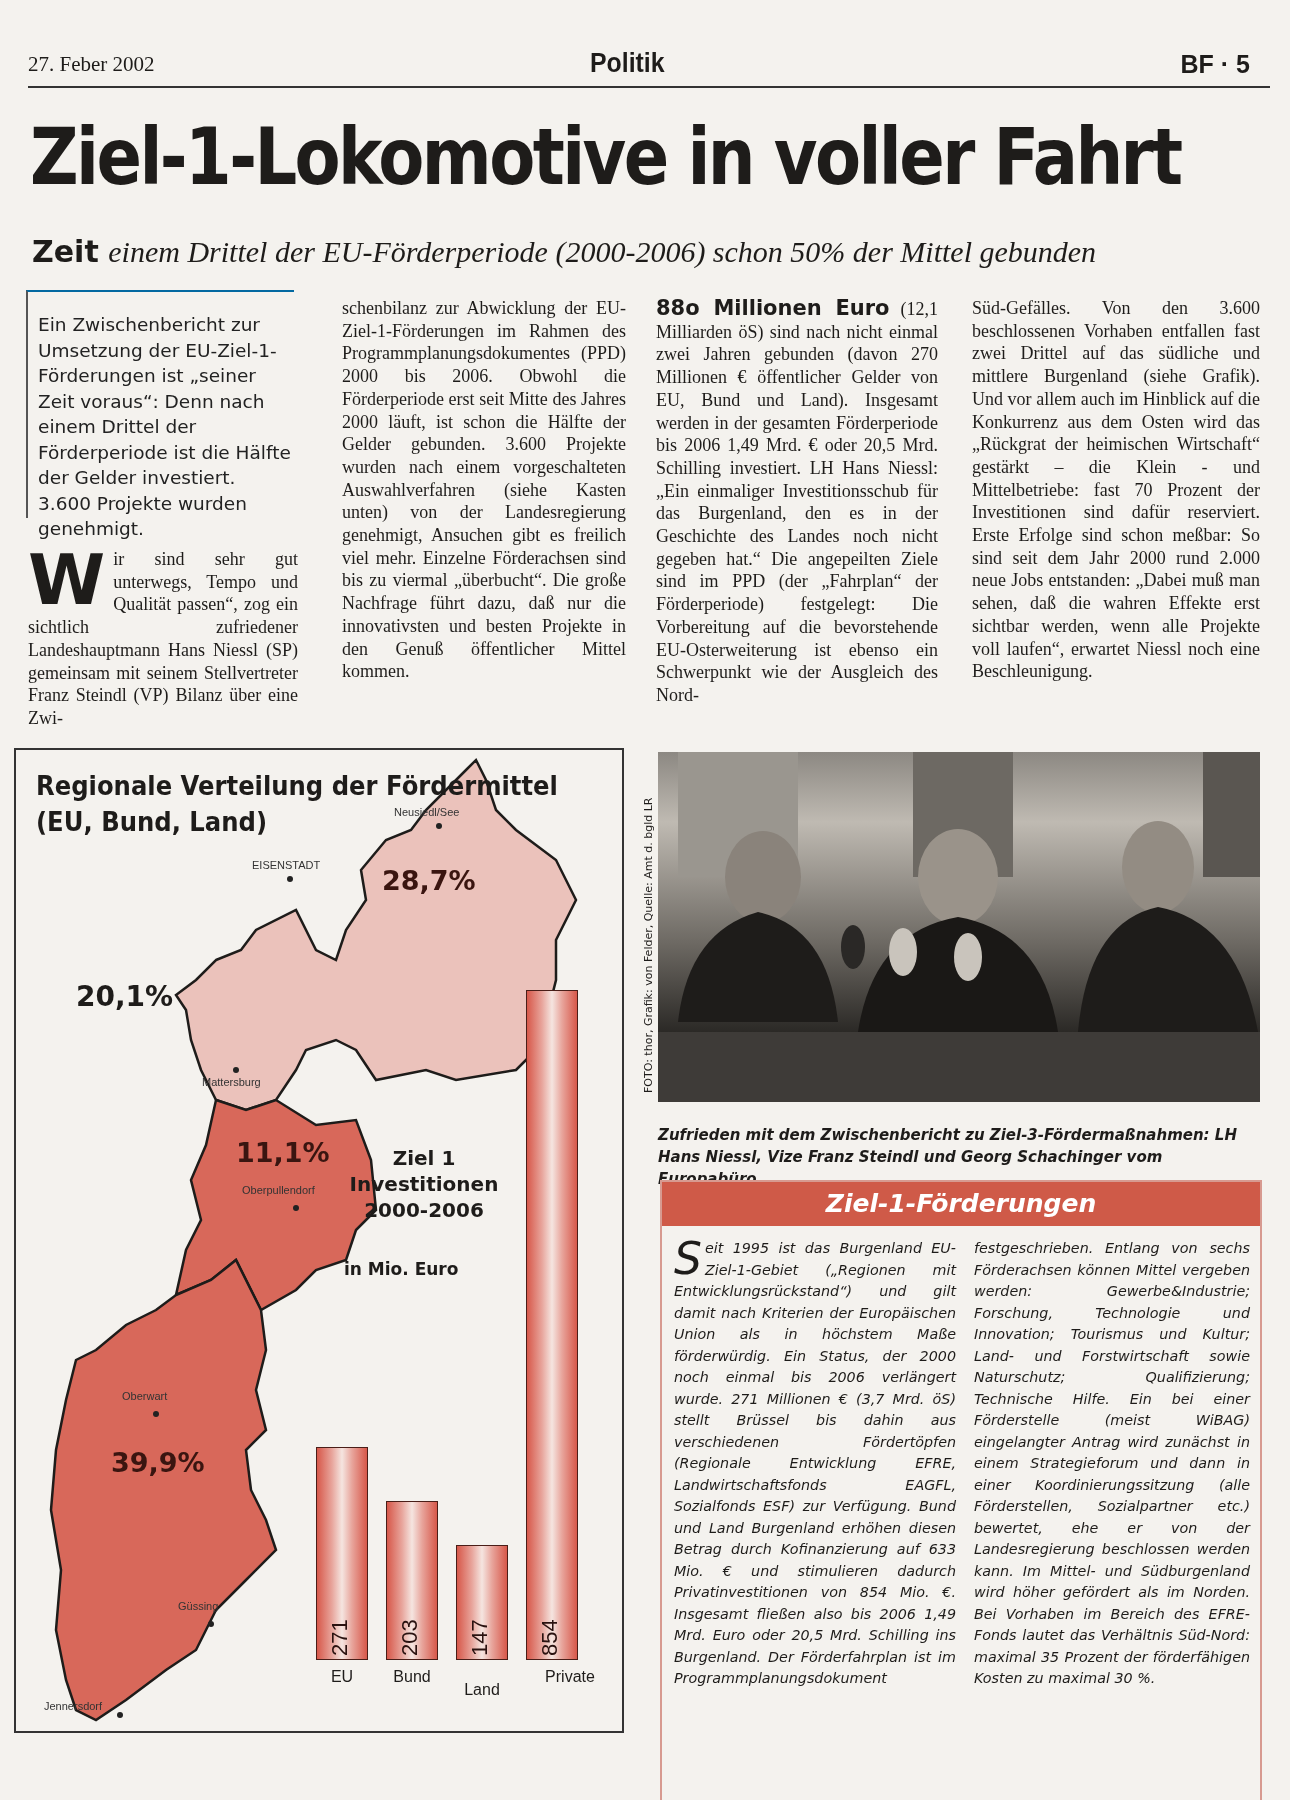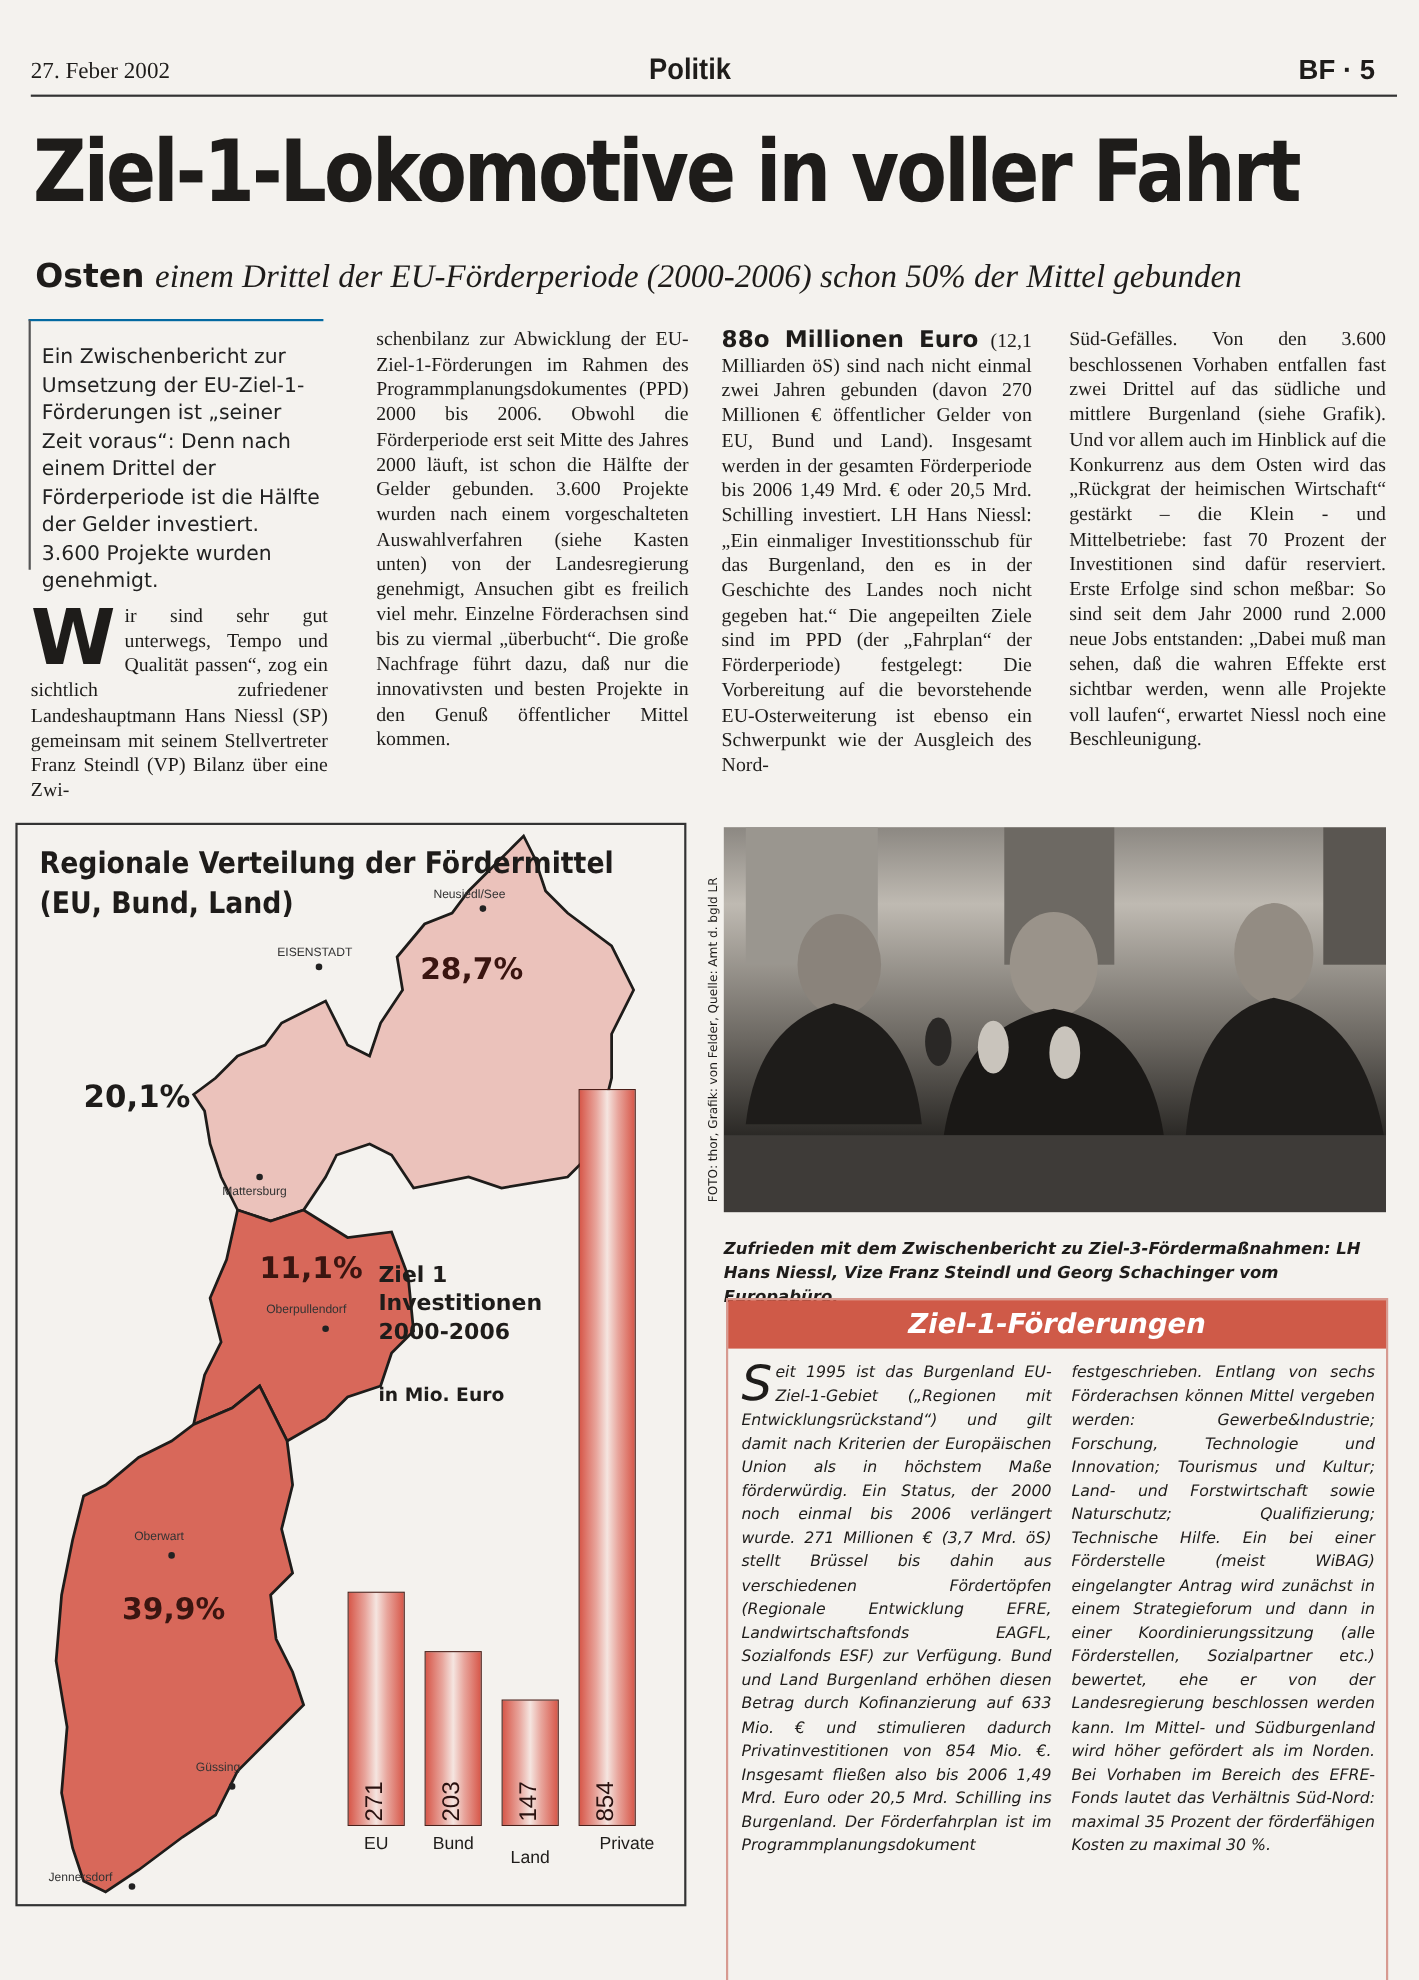--- a/index.html
+++ b/index.html
@@ -65,21 +65,21 @@
 </head>
 <body>
 
 <div class="abs" id="date">27. Feber 2002</div>
 <div class="abs" id="section">Politik</div>
 <div class="abs" id="pageno">BF · 5</div>
 <div class="abs" id="rule"></div>
 
 <div class="abs" id="headline">Ziel-1-Lokomotive in voller Fahrt</div>
 <div class="abs" id="subline">
-  <span class="lead">Osten</span>
+  <span class="lead">Zeit</span>
   <span class="rest">einem Drittel der EU-Förderperiode (2000-2006) schon 50% der Mittel gebunden</span>
 </div>
 
 <div class="abs" id="intro-box">
   <div id="intro-text">Ein Zwischenbericht zur Umsetzung der EU-Ziel-1-Förderungen ist „seiner Zeit voraus“: Denn nach einem Drittel der Förderperiode ist die Hälfte der Gelder investiert. 3.600 Projekte wurden genehmigt.</div>
 </div>
 
 <div class="abs col" id="col1">
   <span id="dropcap">W</span><span>ir sind sehr gut unterwegs, Tempo und Qualität passen“, zog ein sichtlich zufriedener Landeshauptmann Hans Niessl (SP) gemeinsam mit seinem Stellvertreter Franz Steindl (VP) Bilanz über eine Zwi-</span>
 </div>
@@ -119,21 +119,21 @@
     <text class="mappct" x="95" y="722">39,9%</text>
   </svg>
 
   <div class="abs" id="g-title">
     <div>Regionale Verteilung der Fördermittel</div>
     <div>(EU, Bund, Land)</div>
   </div>
   <div class="abs" id="uber-value">20,1%</div>
 
   <div class="abs" id="z-title">
-    <div class="l1" style="width:160px;">Ziel 1 Investitionen 2000-2006</div>
+    <div class="l1" style="width:160px;text-align:center;">Ziel 1 Investitionen 2000-2006</div>
     <div class="l4">in Mio. Euro</div>
   </div>
 
   <div class="abs" id="bars" style="left:300px; top:0; width:300px; height:981px;">
       <div class="bar" style="left: 0px; top: 697px; width: 52px; height: 213px;"></div>
       <div class="barval" style="left: 37px; top: 880px;">271</div>
       <div class="barcat" style="left: -4px; top: 918px;">EU</div>
       <div class="bar" style="left: 70px; top: 751px; width: 52px; height: 159px;"></div>
       <div class="barval" style="left: 107px; top: 880px;">203</div>
       <div class="barcat" style="left: 66px; top: 918px;">Bund</div>

